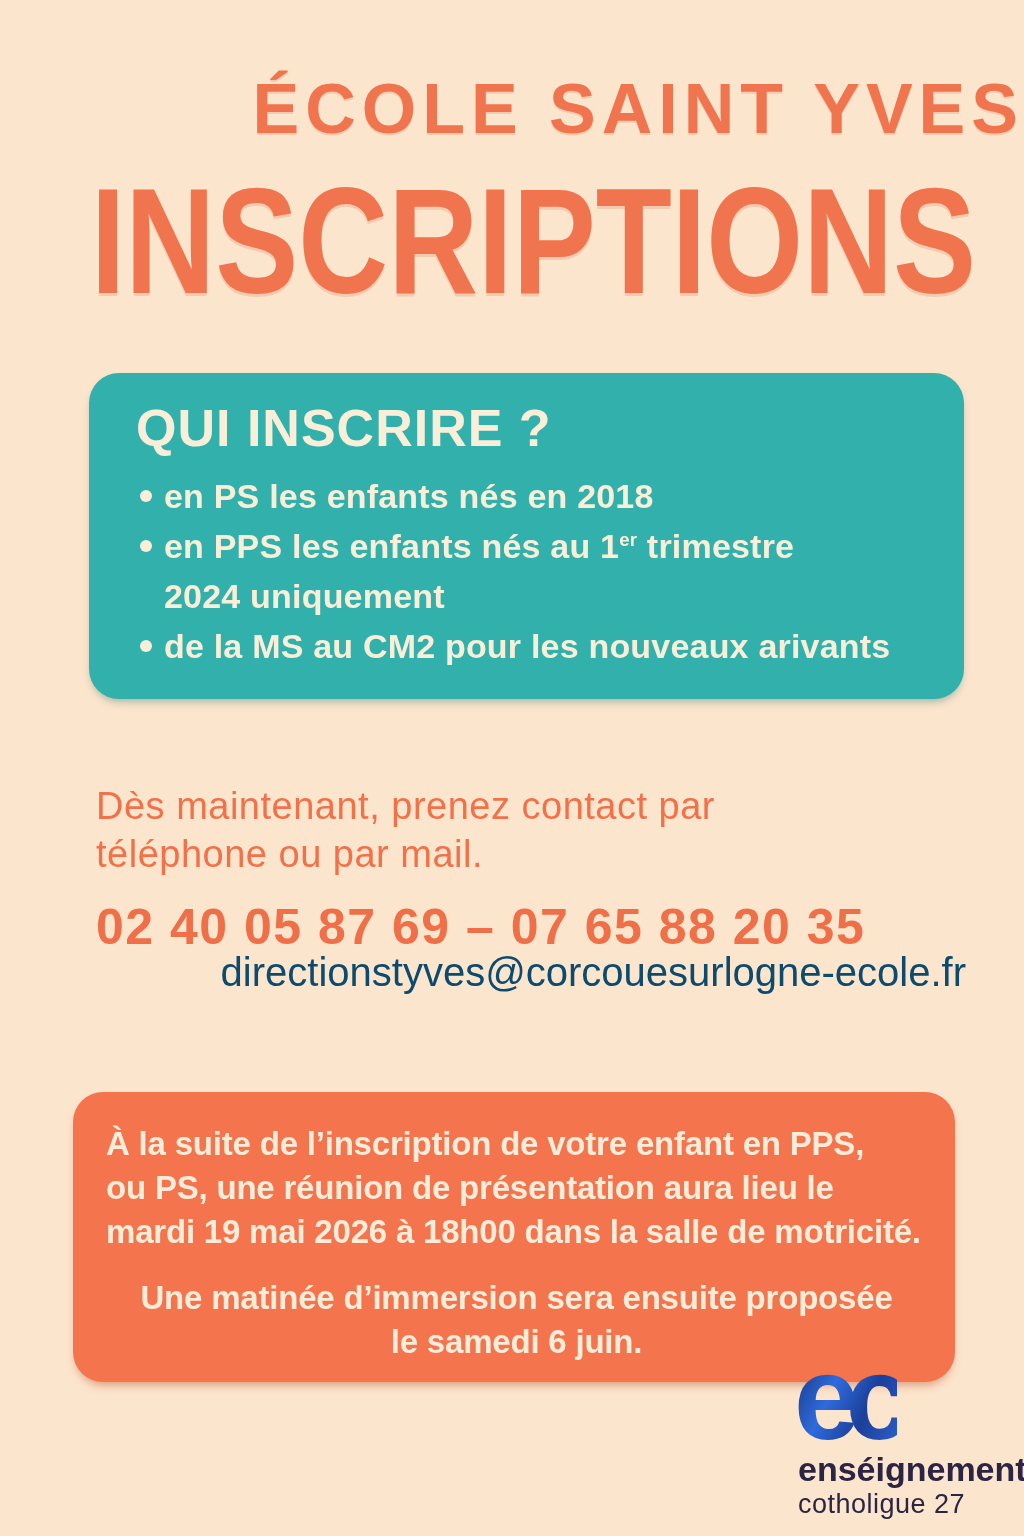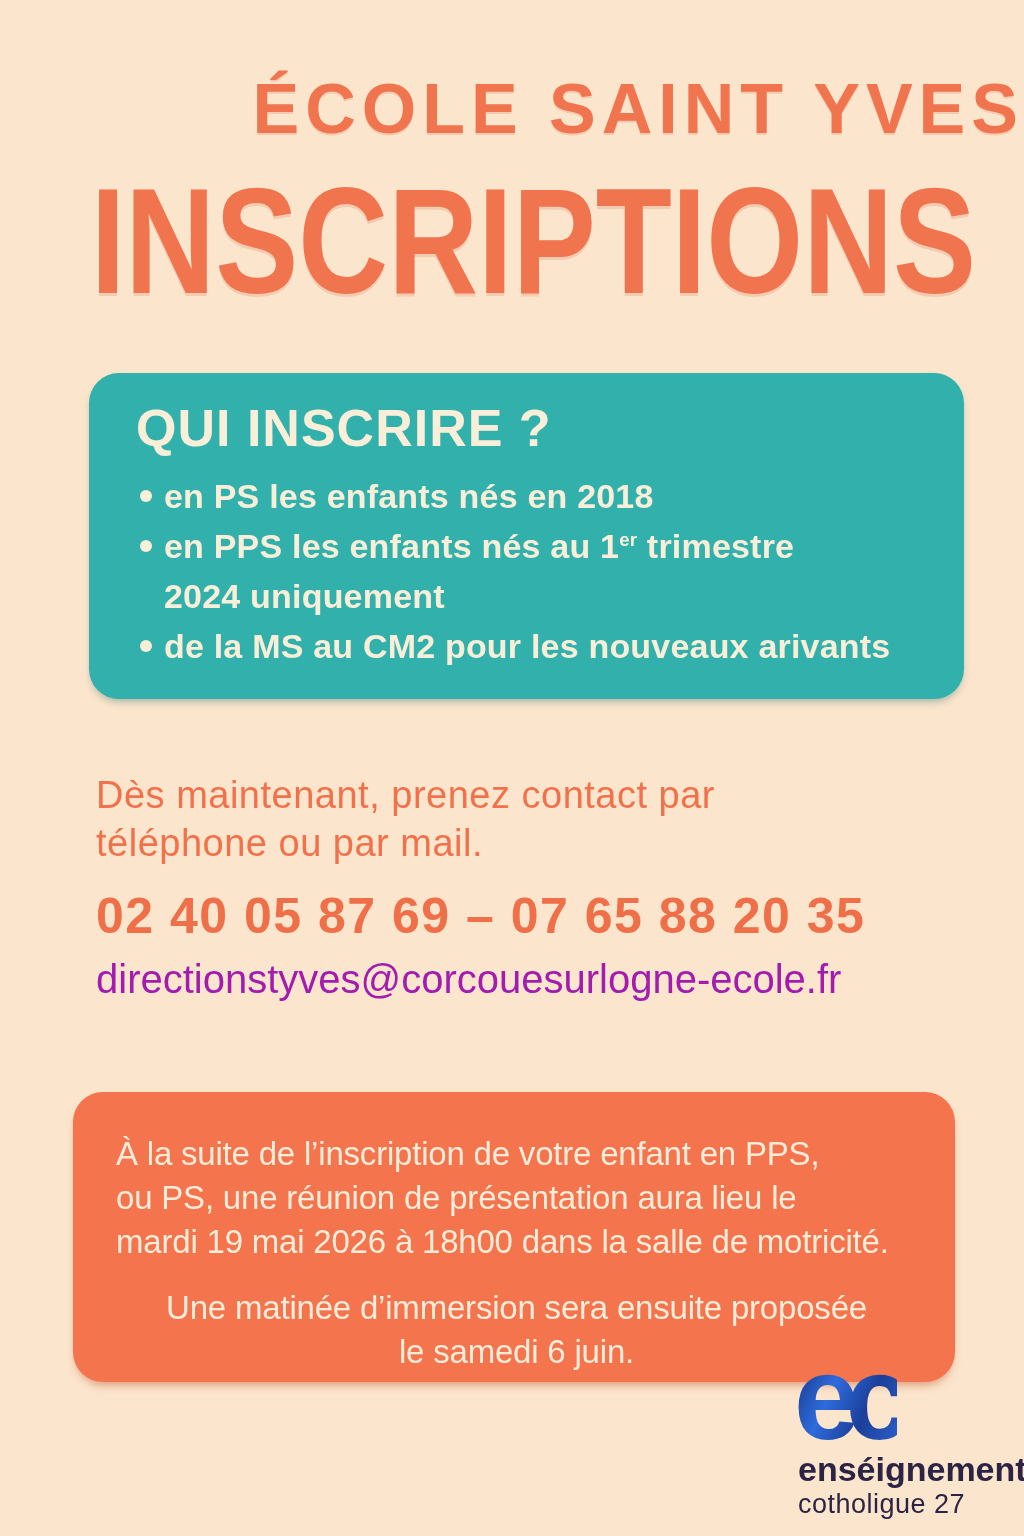--- a/index.html
+++ b/index.html
@@ -100,63 +100,63 @@
   .quand-heading {
     font-size: 56px;
     font-weight: 700;
     letter-spacing: 1px;
     line-height: 1.0;
     margin: 0 0 0 6px;
     color: #f0714a;
     white-space: nowrap;
   }
   .contact-intro {
-    margin-top: 25px;
+    margin-top: 36px;
     font-size: 38px;
     font-weight: 400;
     letter-spacing: 0.5px;
     line-height: 48px;
     color: #f0714a;
     white-space: nowrap;
   }
   .phone-numbers {
     margin-top: 24px;
     font-size: 50px;
     font-weight: 700;
     letter-spacing: 1.5px;
     line-height: 1.0;
     color: #ef6f48;
     white-space: nowrap;
   }
   .email-address {
-    margin-top: 18px;
     font-size: 40px;
     font-weight: 400;
     letter-spacing: 0px;
     line-height: 1.0;
-    color: #a21caf;
-    white-space: nowrap;
+    color: #0c4a6e;
+    white-space: nowrap;
+    text-align: right;
   }
 
   
   .info-card {
     position: absolute;
     top: 1092px; left: 73px;
     width: 882px; height: 290px;
     box-sizing: border-box;
     background: #f4744e;
     border-radius: 30px;
     padding: 30px 28px 26px 33px;
     color: #f9ecd9;
     box-shadow: 0 6px 9px -3px rgba(190, 85, 45, 0.5);
   }
   .info-para {
-    margin: 10px;
+    margin: 0;
     font-size: 33px;
-    font-weight: 400;
+    font-weight: 700;
     letter-spacing: -0.2px;
     line-height: 44px;
     white-space: nowrap;
   }
   .info-para + .info-para { margin-top: 22px; text-align: center; }
 
   
   .footer-logo {
     position: absolute;
     left: 798px; bottom: 16px;

